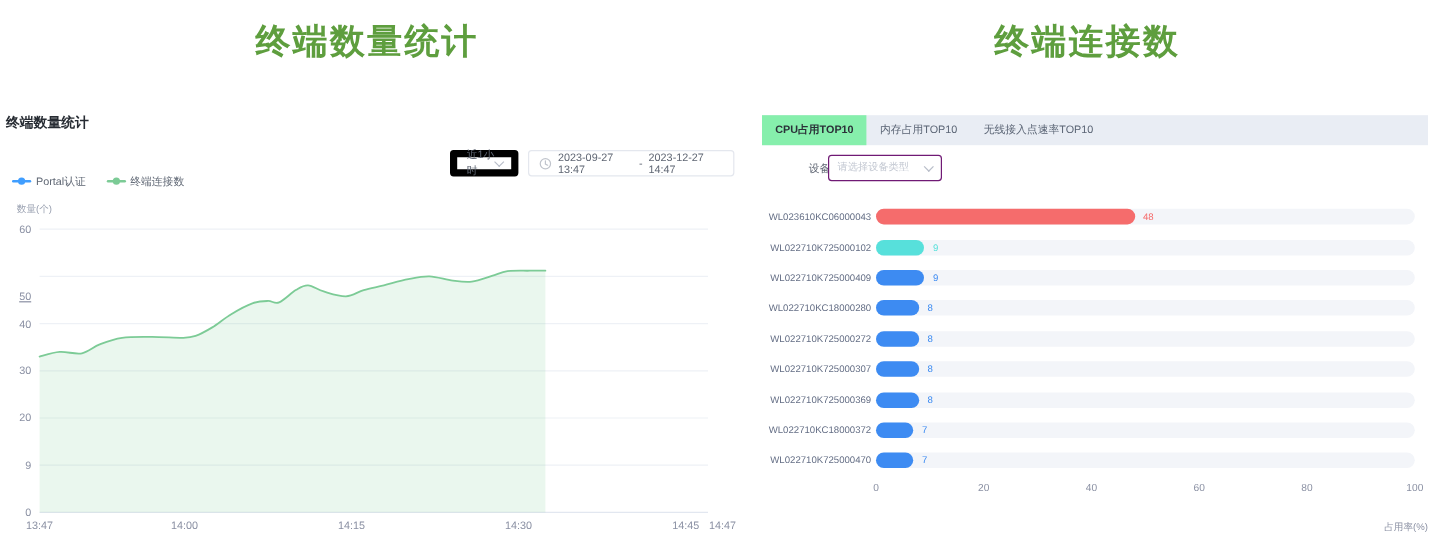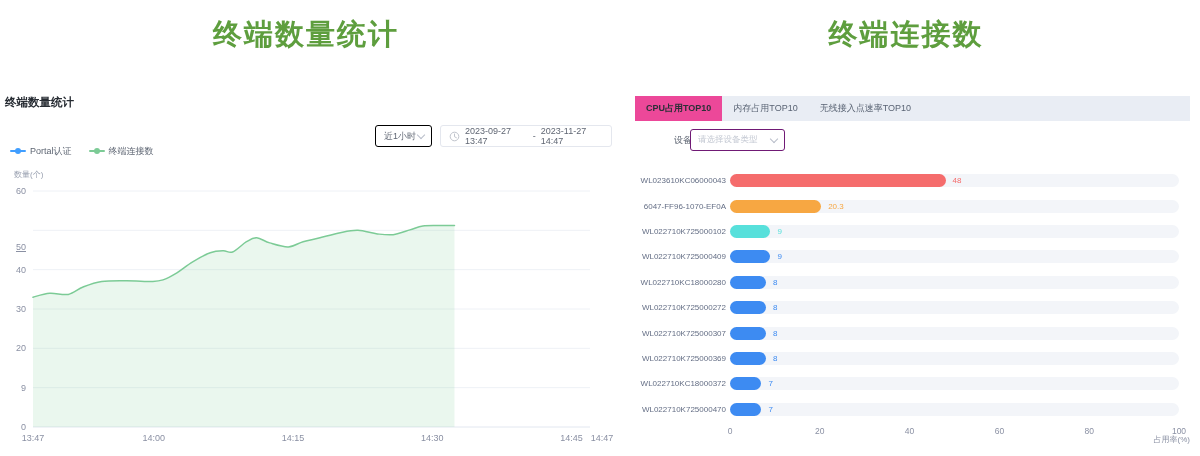--- a/index.html
+++ b/index.html
@@ -12,21 +12,21 @@
     position:absolute;top:15px;font-size:29px;font-weight:bold;color:#5E9E3E;
     text-align:center;letter-spacing:2px;
   }
   #header-left{left:0;width:612px;}
   #header-right{left:620px;width:572px;}
 
   
   .panel-title{position:absolute;left:5px;top:95px;font-size:11.5px;font-weight:bold;color:#272C33;}
   .range-select{
     position:absolute;left:375px;top:125px;width:57px;height:22px;box-sizing:border-box;
-    border:1px solid #000000;border-radius:3px;background:#fff;cursor:pointer;
+    border:6px solid #000000;border-radius:3px;background:#fff;cursor:pointer;
     display:flex;align-items:center;justify-content:space-between;padding:0 7px 0 8px;
     font-size:9px;color:#5F6673;
   }
   .chev{width:5px;height:5px;border-right:1px solid #B8BDC9;border-bottom:1px solid #B8BDC9;
     transform:rotate(45deg);margin-top:-3px;flex:none;}
   .date-range{
     position:absolute;left:440px;top:125px;width:172px;height:22px;box-sizing:border-box;
     border:1px solid #E4E7EE;border-radius:3px;background:#fff;cursor:pointer;
     display:flex;align-items:center;gap:5px;padding:0 8px;font-size:9px;color:#5F6673;
   }
@@ -38,21 +38,21 @@
   #ylabel{position:absolute;left:14px;top:169px;font-size:8px;color:#99A0B0;}
   #line-chart{position:absolute;left:0;top:165px;width:620px;height:290px;}
   #line-chart svg{position:absolute;left:0;top:0;}
   .ytick{position:absolute;left:0;width:26px;text-align:right;font-size:9px;color:#8A90A3;}
   .xtick{position:absolute;top:268px;width:44px;text-align:center;font-size:9px;color:#8A90A3;}
 
   
   .tabbar{position:absolute;left:635px;top:96px;width:555px;height:25px;background:#E9EDF4;
     display:flex;align-items:stretch;}
   .tab{display:flex;align-items:center;padding:0 11px;font-size:9px;color:#5A6474;cursor:pointer;white-space:nowrap;}
-  .tab.active{background:#ec4899;color:#2B3038;font-weight:bold;}
+  .tab.active{background:#86efac;color:#2B3038;font-weight:bold;}
   .filter-label{position:absolute;left:650px;top:134px;font-size:9px;color:#5F6673;margin-left:24px;}
   .device-select{
     position:absolute;left:690px;top:129px;width:95px;height:22px;box-sizing:border-box;
     border:1px solid #701a75;border-radius:3px;background:#fff;cursor:pointer;
     display:flex;align-items:center;justify-content:space-between;padding:0 7px;
     font-size:8.5px;color:#C3C8D2;
   }
   #bar-chart{position:absolute;left:635px;top:168px;width:555px;height:288px;}
   .bar-row{position:relative;height:25.4px;display:flex;align-items:center;}
   .bar-label{width:91px;text-align:right;font-size:8px;color:#646E85;flex:none;letter-spacing:0;}
@@ -78,21 +78,21 @@
   <span class="chev"></span>
 </div>
 
 <div class="date-range">
   <svg class="clock-icon" width="11" height="11" viewBox="0 0 11 11">
     <circle cx="5.5" cy="5.5" r="4.3" fill="none" stroke="#C0C4CC" stroke-width="1"></circle>
     <path d="M5.5 3v2.7l1.9 1" fill="none" stroke="#C0C4CC" stroke-width="1" stroke-linecap="round"></path>
   </svg>
   <span>2023-09-27 13:47</span>
   <span>-</span>
-  <span>2023-11-27 14:47</span>
+  <span>2023-12-27 14:47</span>
 </div>
 
 <div class="legend">
   <div class="legend-item">
     <span class="legend-marker" style="color: rgb(64, 158, 255);">
         <span class="ml"></span>
         <span class="md"></span>
       </span>
     <span>Portal认证</span>
   </div>
@@ -150,28 +150,20 @@
   <div id="bar-rows">
       <div class="bar-row">
         <div class="bar-label">WL023610KC06000043</div>
         <div class="bar-area">
           <div class="bar-track" style="background: rgb(243, 245, 249);"></div>
           <div class="bar-fill" style="width: 48%; background: rgb(245, 108, 108);"></div>
           <span class="bar-value" style="left: calc(48% + 7px); color: rgb(245, 108, 108); text-align: center;">48</span>
         </div>
       </div>
       <div class="bar-row">
-        <div class="bar-label">6047-FF96-1070-EF0A</div>
-        <div class="bar-area">
-          <div class="bar-track" style="background: rgb(243, 245, 249);"></div>
-          <div class="bar-fill" style="width: 20.3%; background: rgb(247, 167, 66);"></div>
-          <span class="bar-value" style="left: calc(20.3% + 7px); color: rgb(247, 167, 66);">20.3</span>
-        </div>
-      </div>
-      <div class="bar-row">
         <div class="bar-label">WL022710K725000102</div>
         <div class="bar-area">
           <div class="bar-track" style="background: rgb(243, 245, 249);"></div>
           <div class="bar-fill" style="width: 9%; background: rgb(87, 224, 219);"></div>
           <span class="bar-value" style="left: calc(9% + 7px); color: rgb(87, 224, 219);">9</span>
         </div>
       </div>
       <div class="bar-row">
         <div class="bar-label">WL022710K725000409</div>
         <div class="bar-area">

